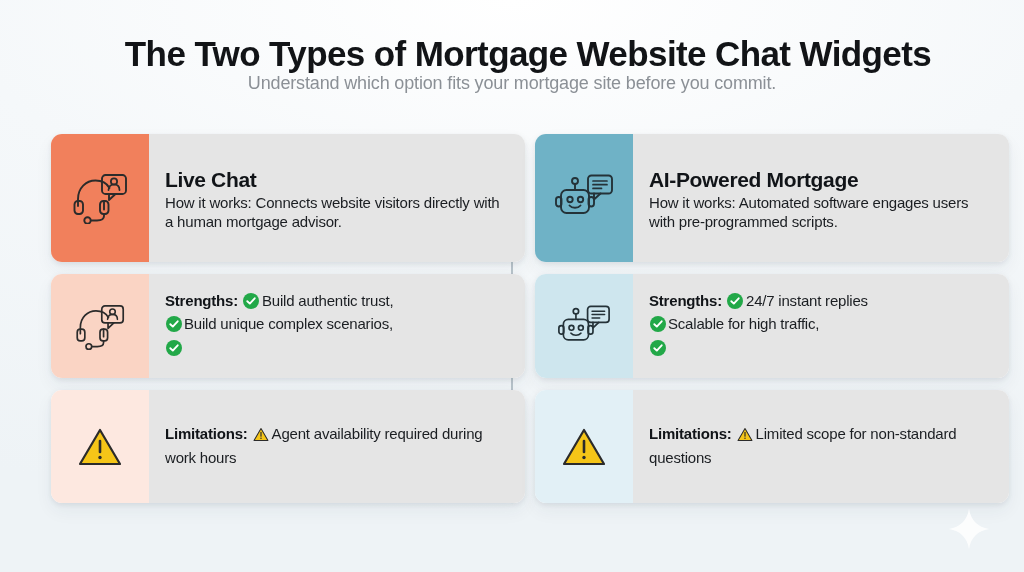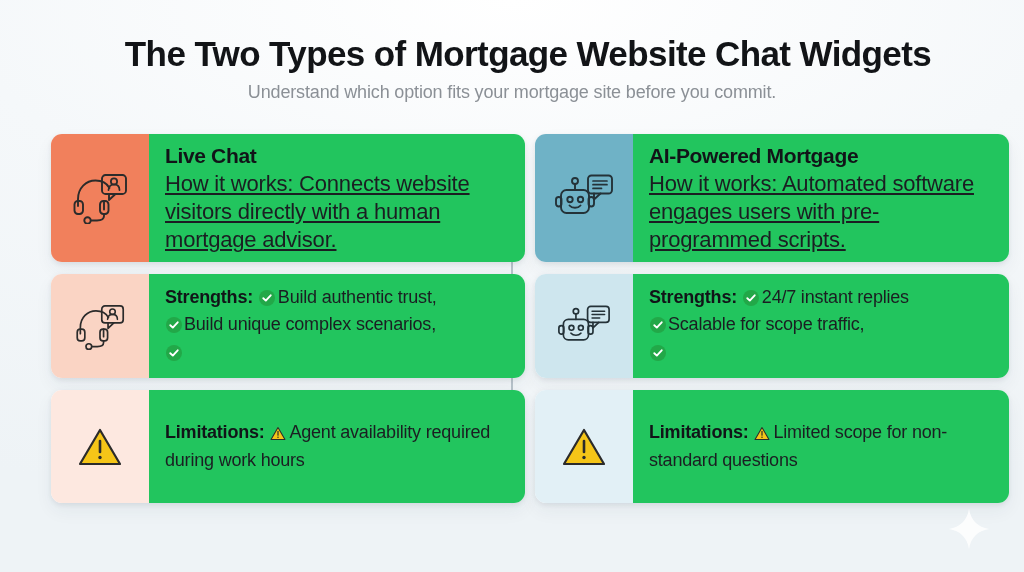--- a/index.html
+++ b/index.html
@@ -12,21 +12,21 @@
     -webkit-font-smoothing:antialiased;
   }
 
   
   .header { text-align:center; padding-top:34px; }
   .title {
     font-size:35px; font-weight:bold; color:#121417;
     letter-spacing:-0.6px; line-height:1.12;padding-left:32px;
   }
   .subtitle {
-    font-size:18px; color:#8b9096; margin-top:9px;
+    font-size:18px; color:#8b9096; 
     letter-spacing:-0.15px; font-weight:400;
   }
 
   
   .board {
     position:absolute; left:0; top:134px; width:1024px; height:380px;
     display:flex; justify-content:center; gap:0;
   }
   .divider {
     position:absolute; left:511px; top:135px; width:2px; height:370px;
@@ -47,34 +47,34 @@
   }
   .card-head { height:128px; }
   .card-str  { height:104px; }
   .card-lim  { height:113px; }
 
   .iconpanel {
     width:98px; flex:0 0 98px;
     display:flex; align-items:center; justify-content:center;
   }
   .body {
-    flex:1; background:#22c55e; display:flex; flex-direction:column;
+    flex:1; background:#e5e5e5; display:flex; flex-direction:column;
     justify-content:center; padding:0 16px 0 16px;
   }
   .card-head .body { padding-top:2px; }
 
   .h-title {
     font-size:21px; font-weight:bold; color:#111418;
     letter-spacing:-0.35px; margin-bottom:1px; line-height:1.2;
   }
   .h-desc {
-    font-size:22px; color:#1b1e22; line-height:1.29; letter-spacing:-0.2px;text-decoration:underline;
+    font-size:15px; color:#1b1e22; line-height:1.29; letter-spacing:-0.2px;
   }
   .rowtext {
-    font-size:18px; color:#1b1e22; line-height:1.37; letter-spacing:-0.2px;
+    font-size:15px; color:#1b1e22; line-height:1.37; letter-spacing:-0.2px;
   }
   .rowtext b { font-weight:bold; color:#111418; }
 
   .ic { display:inline-block; vertical-align:-3px; margin:0 2px 0 1px; }
   .ic-lead { margin-right:3px; }
 
   
   .sparkle {
     position:absolute; right:34px; bottom:22px; width:42px; height:42px;
     opacity:.85; pointer-events:none;
@@ -220,21 +220,21 @@
         <div class="rowtext">
           <b>Strengths:</b>
           <span class="ic ic-lead"><svg width="16" height="16" viewBox="0 0 16 16">
                 <circle cx="8" cy="8" r="8" fill="#22A848"></circle>
                 <path d="M4.3 8.2 L6.8 10.6 L11.7 5.3" stroke="#fff" stroke-width="1.9" fill="none" stroke-linecap="round" stroke-linejoin="round"></path>
               </svg></span><span>24/7 instant replies</span>
           <br>
           <span class="ic"><svg width="16" height="16" viewBox="0 0 16 16">
                 <circle cx="8" cy="8" r="8" fill="#22A848"></circle>
                 <path d="M4.3 8.2 L6.8 10.6 L11.7 5.3" stroke="#fff" stroke-width="1.9" fill="none" stroke-linecap="round" stroke-linejoin="round"></path>
-              </svg></span><span>Scalable for scope traffic,</span>
+              </svg></span><span>Scalable for high traffic,</span>
           <br>
           <span class="ic"><svg width="16" height="16" viewBox="0 0 16 16">
                 <circle cx="8" cy="8" r="8" fill="#22A848"></circle>
                 <path d="M4.3 8.2 L6.8 10.6 L11.7 5.3" stroke="#fff" stroke-width="1.9" fill="none" stroke-linecap="round" stroke-linejoin="round"></path>
               </svg></span>
         </div>
       </div>
     </div>
 
     <div class="card card-lim">

